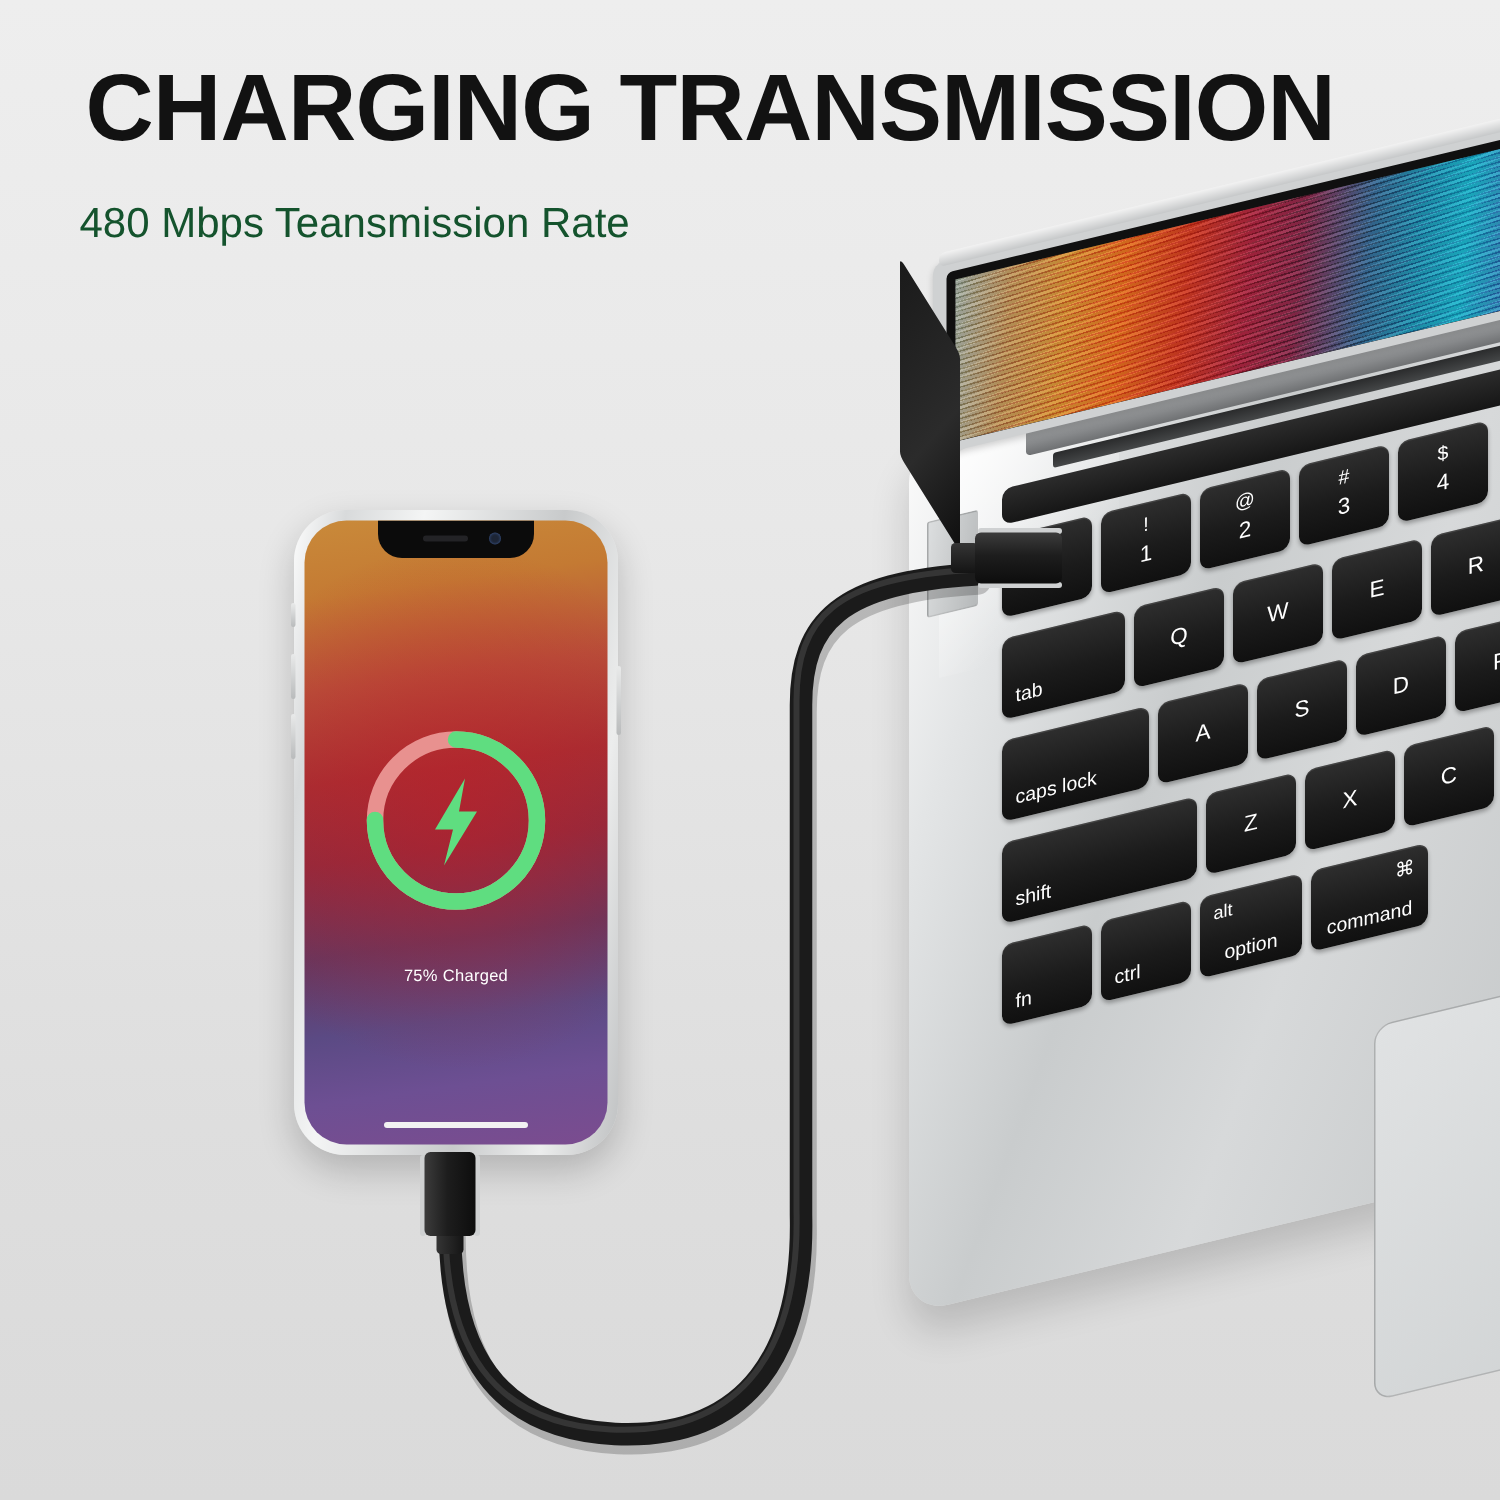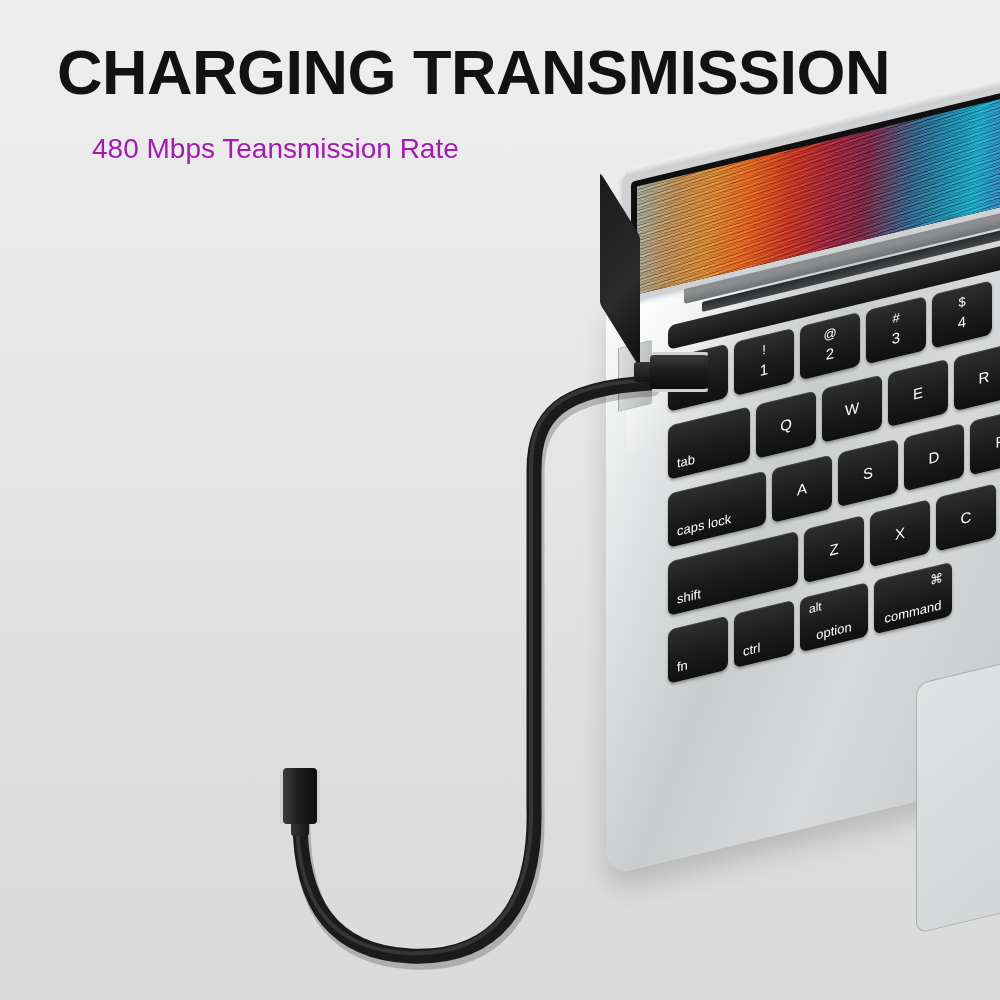--- a/index.html
+++ b/index.html
@@ -13,21 +13,21 @@
   #stage { position:absolute; inset:0; width:1000px; height:1000px; }
 
   
   .headline {
     position:absolute; left:57px; top:41px;
     font-size:63px; font-weight:bold; letter-spacing:-0.5px;
     color:#121212; line-height:1; white-space:nowrap;
   }
   .subline {
     position:absolute; left:53px;
-    font-size:28px; color:#a21caf; line-height:1.42; white-space:nowrap;margin-left:39px;
+    font-size:28px; color:#14532d; line-height:1.42; white-space:nowrap;
   }
   .subline.l1 { top:129px; }
   .subline.l2 { top:167px; }
 
   
   #laptop { position:absolute; left:586px; top:176px; width:460px; height:740px; }
 
   
   .lid {
     position:absolute; left:36px; top:0px; width:430px; height:128px;
@@ -337,20 +337,45 @@
           <div class="key cmd" style="width: 78px; height: 54px;">
             <span class="gl top">⌘</span>
             <span class="gl bot">command</span>
           </div>
         </div>
     </div>
 
     <div class="trackpad"></div>
   </div>
 
+  <div id="phone">
+    <div class="phone-frame"></div>
+
+    <div class="btn-side btn-mute"></div>
+    <div class="btn-side btn-vu"></div>
+    <div class="btn-side btn-vd"></div>
+    <div class="btn-pwr"></div>
+
+    <div class="phone-screen">
+      <div class="notch">
+        <div class="speaker"></div>
+        <div class="cam"></div>
+      </div>
+
+      <svg class="charge-ring" width="140" height="140" viewBox="0 0 140 140">
+        <circle cx="70" cy="70" r="54" fill="none" stroke="#e8918f" stroke-width="11" stroke-linecap="round"></circle>
+        <circle id="ring-fill" cx="70" cy="70" r="54" fill="none" stroke="#5fdd80" stroke-width="11" stroke-linecap="round" transform="rotate(-90 70 70)" stroke-dasharray="254.46900494077323 339.29200658769764"></circle>
+        <path d="M76 42 L56 76 L68 76 L62 100 L84 64 L72 64 Z" fill="#5fdd80"></path>
+      </svg>
+
+      <div class="charge-label">75% Charged</div>
+
+      <div class="home-ind"></div>
+    </div>
+  </div>
 
   <svg id="cable" viewBox="0 0 1000 1000">
     <path d="M300 820 C300 900, 330 952, 410 956 C500 960, 536 900, 534 810
              L534 470 C534 415, 560 388, 650 383" fill="none" stroke="#0e0e0e" stroke-width="17" stroke-linecap="round" opacity="0.22" transform="translate(2,5)"></path>
     <path d="M300 820 C300 900, 330 952, 410 956 C500 960, 536 900, 534 810
              L534 470 C534 415, 560 388, 650 383" fill="none" stroke="#1b1b1b" stroke-width="15" stroke-linecap="round"></path>
     <path d="M300 820 C300 900, 330 952, 410 956 C500 960, 536 900, 534 810
              L534 470 C534 415, 560 388, 650 383" fill="none" stroke="#4a4a4a" stroke-width="4" stroke-linecap="round" opacity="0.55" transform="translate(-3,-3)"></path>
   </svg>
 

